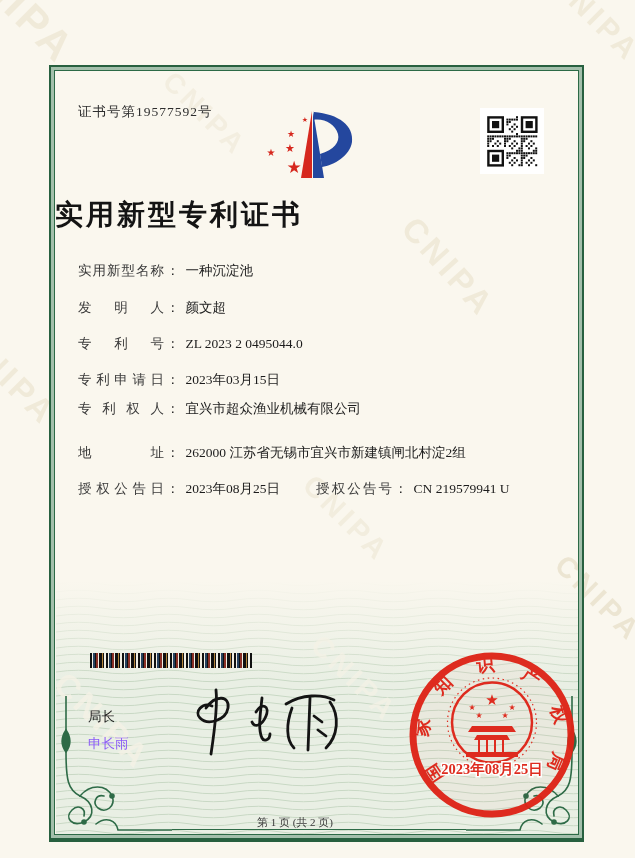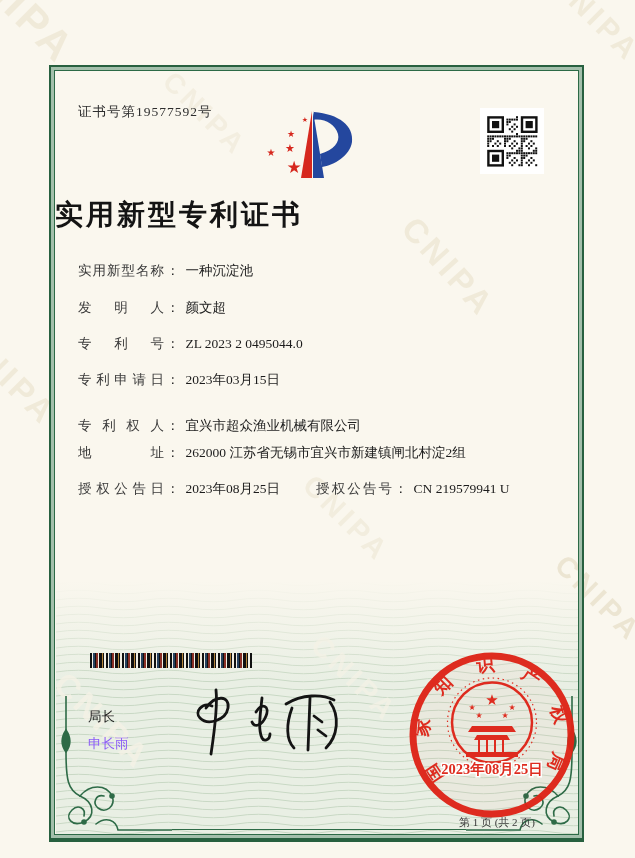--- a/index.html
+++ b/index.html
@@ -43,21 +43,21 @@
   .qr-box{position:absolute;left:480px;top:108px;width:64px;height:66px;background:#fff;z-index:5;
       display:flex;align-items:center;justify-content:center;}
   .title{position:absolute;left:55px;top:196px;width:524px;text-align:left;
       font-size:28px;font-weight:bold;letter-spacing:3px;color:#141414;z-index:5;}
 
   
   .row{position:absolute;left:78px;font-size:13.5px;color:#2c2c2c;white-space:nowrap;z-index:5;}
   .flabel{display:inline-block;width:86px;text-align:justify;text-align-last:justify;color:#3b3b3b;}
   .colon{display:inline-block;margin:0 6px 0 2px;}
   .fvalue{color:#1c1c1c;}
-  .r0{top:262px}.r1{top:299px}.r2{top:335px}.r3{top:371px}.r4{top:417px}.r5{top:444px}.r6{top:480px}
+  .r0{top:262px}.r1{top:299px}.r2{top:335px}.r3{top:371px}.r4{top:400px}.r5{top:444px}.r6{top:480px}
   .pair2{position:absolute;left:238px;top:0;}
   .flabel2{display:inline-block;width:76px;text-align:justify;text-align-last:justify;color:#3b3b3b;}
 
   
   .body-text{position:absolute;left:87px;top:514px;width:481px;font-style:italic;
       font-size:11.5px;line-height:18px;color:#30302e;text-align:justify;z-index:5;}
   .body-text p{margin:0 0 4px 0;text-indent:2em;}
 
   
   .barcode{position:absolute;left:90px;top:653px;width:162px;height:15px;z-index:5;
@@ -69,21 +69,21 @@
   
   .officer-title{position:absolute;left:88px;top:708px;font-family:"Liberation Sans",sans-serif;
       font-size:13.5px;color:#222;z-index:5;}
   .officer-name{position:absolute;left:88px;top:735px;font-family:"Liberation Sans",sans-serif;
       font-size:13.5px;color:#8b5cf6;z-index:5;}
   .signature{position:absolute;left:178px;top:686px;z-index:6;}
 
   
   .seal{position:absolute;left:402px;top:648px;z-index:6;opacity:.96;}
 
-  .footer{position:absolute;left:55px;top:815px;width:480px;text-align:right;
+  .footer{position:absolute;left:55px;top:815px;width:480px;text-align:center;
       font-size:11px;color:#3a3a3a;z-index:5;}
 </style>
 </head>
 <body>
 
 <div id="page">
 
   <div class="wm wm1">CNIPA</div>
   <div class="wm wm2">CNIPA</div>
   <div class="wm wm3">CNIPA</div>

